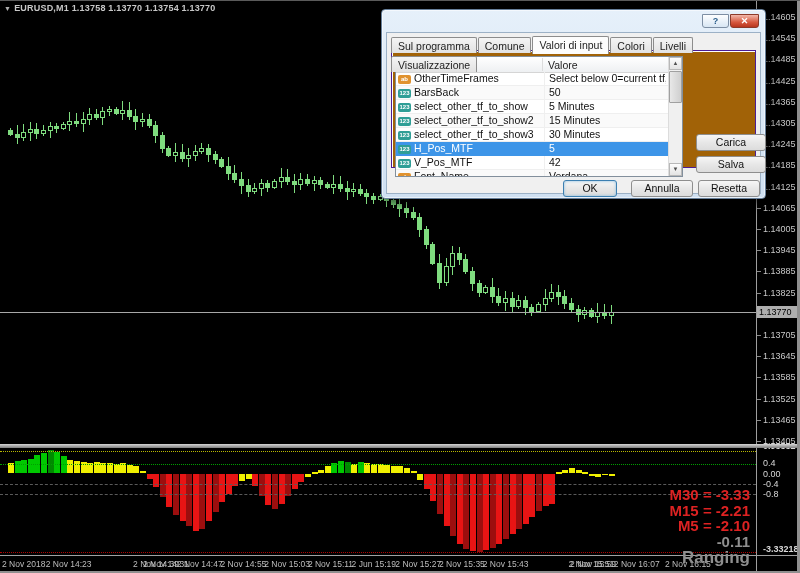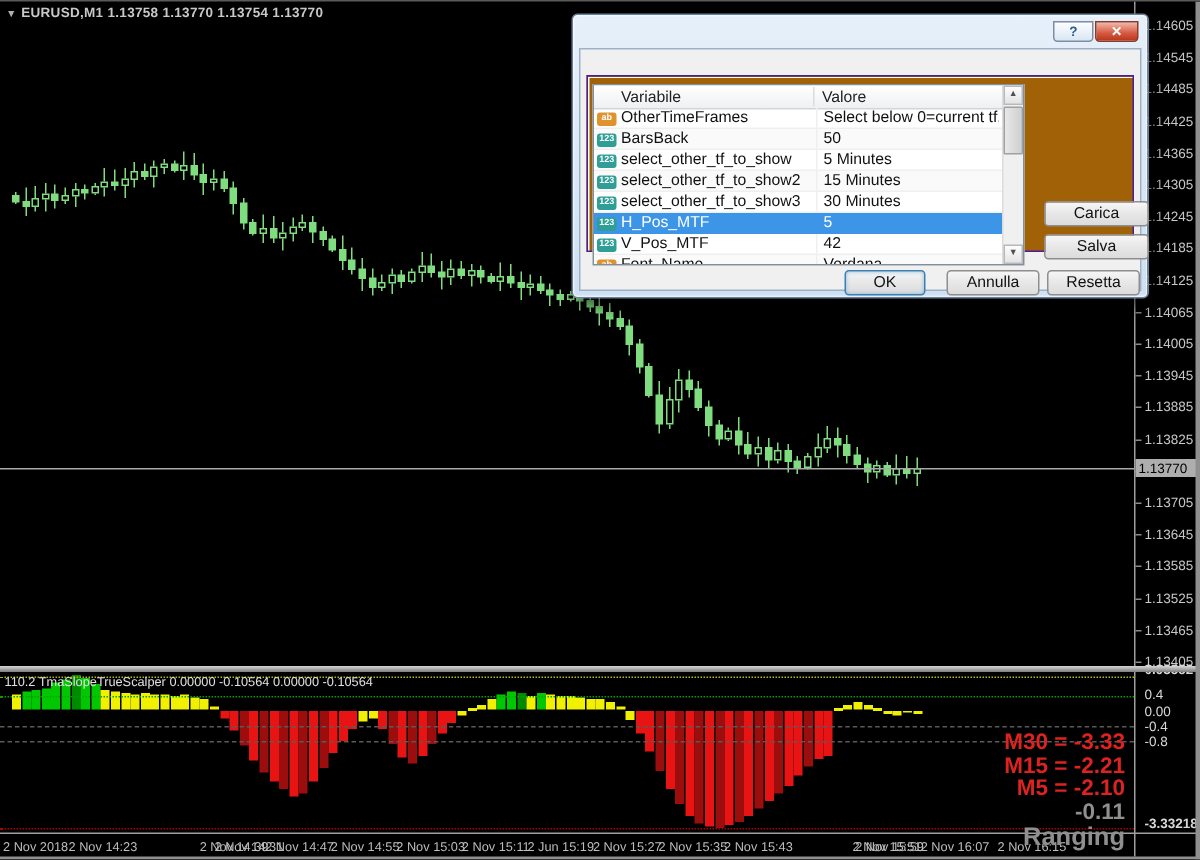--- a/index.html
+++ b/index.html
@@ -345,21 +345,20 @@
       <div class="tlabel" style="left: 613.8px;">2 Nov 16:07</div>
       <div class="tlabel" style="left: 665px;">2 Nov 16:15</div>
     </div>
   <div class="vaxis-line"></div>
 
   <div id="sep-main"></div>
   <div id="sep-ind"></div>
   <div id="frame-right"></div>
   <div id="frame-bottom"></div>
 
-  <div id="ind-name">110.2 TmaSlopeTrueScalper 0.00000 -0.10564 0.00000 -0.10564</div>
   <div id="histo">
       <div class="hbar" style="left: 8px; top: 15.46px; height: 10.04px; background: rgb(240, 240, 0);"></div>
       <div class="hbar" style="left: 14.6px; top: 13.452px; height: 12.048px; background: rgb(0, 200, 0);"></div>
       <div class="hbar" style="left: 21.2px; top: 12.448px; height: 13.052px; background: rgb(0, 200, 0);"></div>
       <div class="hbar" style="left: 27.8px; top: 10.942px; height: 14.558px; background: rgb(0, 200, 0);"></div>
       <div class="hbar" style="left: 34.4px; top: 7.428px; height: 18.072px; background: rgb(0, 200, 0);"></div>
       <div class="hbar" style="left: 41px; top: 4.918px; height: 20.582px; background: rgb(0, 200, 0);"></div>
       <div class="hbar" style="left: 47.6px; top: 2.157px; height: 23.343px; background: rgb(0, 138, 0);"></div>
       <div class="hbar" style="left: 54.2px; top: 4.165px; height: 21.335px; background: rgb(0, 200, 0);"></div>
       <div class="hbar" style="left: 60.8px; top: 7.93px; height: 17.57px; background: rgb(0, 200, 0);"></div>
@@ -465,20 +464,21 @@
       <div class="line red">M15 = -2.21</div>
       <div class="line red">M5 = -2.10</div>
       <div class="line gray">-0.11</div>
       <div class="line gray big">Ranging</div>
     </div>
 
   <div id="dialog">
     <div class="cap-btn" id="btn-help">?</div>
     <div class="cap-btn" id="btn-close">✕</div>
     <div id="dlg-body">
+      <div id="tabs"><span class="tab">Sul programma</span><span class="tab">Comune</span><span class="tab active">Valori di input</span><span class="tab">Colori</span><span class="tab">Livelli</span><span class="tab">Visualizzazione</span></div>
       <div id="tabpage">
         <div id="ptable">
           <div id="thead">
             <div class="th" style="left:18px">Variabile</div>
             <div class="th" style="left:152px">Valore</div>
             <div class="th-sep"></div>
           </div>
           <div id="rows">
               <div class="trow"><span class="ricon" style="background: rgb(224, 146, 47);">ab</span><span class="rname">OtherTimeFrames</span><span class="rval">Select below 0=current tf,1,5,15,30,60,240...</span></div>
               <div class="trow alt"><span class="ricon" style="background: rgb(47, 158, 150);">123</span><span class="rname">BarsBack</span><span class="rval">50</span></div>

